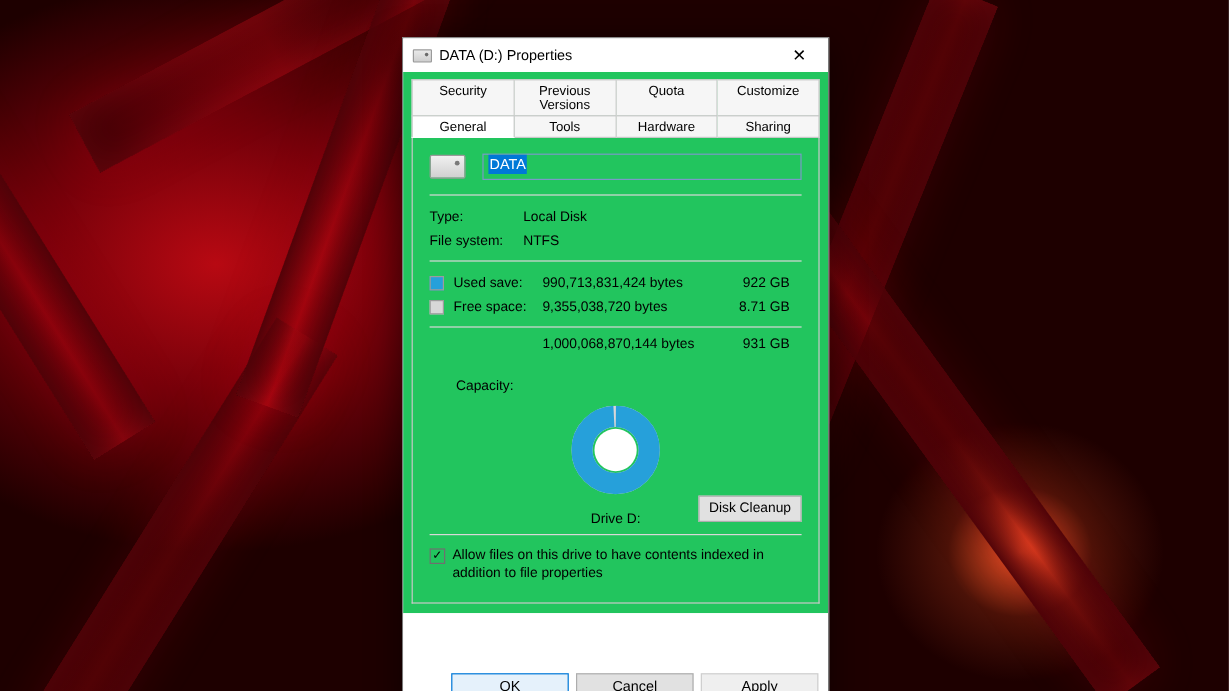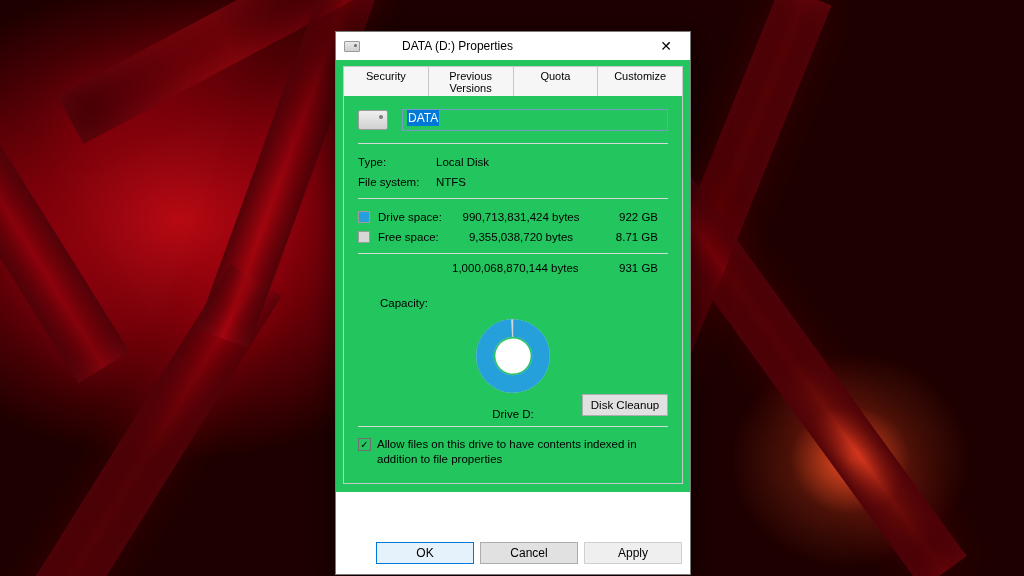--- a/index.html
+++ b/index.html
@@ -49,21 +49,21 @@
   .titlebar .drive-small-icon {
     width: 16px; height: 11px; margin-right: 6px;
     background: linear-gradient(#e9e9e9,#cfcfcf);
     border: 1px solid #9a9a9a; border-radius: 1px;
     position: relative;
   }
   .titlebar .drive-small-icon::after {
     content: ""; position: absolute; right: 2px; top: 2px;
     width: 3px; height: 3px; background: #6a6a6a; border-radius: 50%;
   }
-  .titlebar .title { flex: 1; font-size: 12px; margin-left: 36px; }
+  .titlebar .title { flex: 1; font-size: 12px; }
   .titlebar .close {
     width: 44px; height: 28px; text-align: center; line-height: 28px;
     font-size: 14px; color: #000; cursor: pointer;
   }
 
   .dialog-body { padding: 6px 7px 8px 7px; background: #22c55e; }
 
   .tabs-wrap { position: relative; }
   .tab-row { display: flex; }
   .tab {
@@ -127,21 +127,21 @@
   .info-swatch {
     display:inline-block; width:12px; height:12px;
     border:1px solid #9c9c9c; margin-right:8px; vertical-align:-2px;
   }
   .sw-used { background:#26a0da; }
   .sw-free { background:#d7d7d7; }
 
   .space-grid { font-size: 11.5px; }
   .space-grid .srow { display:flex; line-height:20px; align-items:center; }
   .space-grid .scol1 { width: 94px; display:flex; align-items:center; }
-  .space-grid .scol2 { width: 146px; text-align:center; padding-right:8px; }
+  .space-grid .scol2 { width: 146px; text-align:left; padding-right:8px; }
   .space-grid .scol3 { width: 60px; text-align:right; }
 
   .capacity-row { display:flex; font-size:11.5px; margin-top:8px; }
   .capacity-row .c1 { width:94px; padding-left:22px;margin-top:35px; }
   .capacity-row .c2 { width:146px; padding-right:8px; }
   .capacity-row .c3 { width:60px; text-align:right; }
 
   .chart-wrap { position:relative; height:105px; margin-top:6px; }
   .donut {
     position:absolute; left:50%; top:4px; transform:translateX(-50%);
@@ -200,20 +200,26 @@
     </div>
 
     <div class="dialog-body">
       <div class="tabs-wrap">
         <div class="tab-row row1">
           <div class="tab">Security</div>
           <div class="tab">Previous Versions</div>
           <div class="tab">Quota</div>
           <div class="tab">Customize</div>
         </div>
+        <div class="tab-row row2">
+          <div class="tab active">General</div>
+          <div class="tab">Tools</div>
+          <div class="tab">Hardware</div>
+          <div class="tab">Sharing</div>
+        </div>
 
         <div class="tab-panel">
 
           <div class="row-name">
             <span class="drive-icon"></span>
             <div class="name-input selected">
               <span class="seltext">DATA</span>
             </div>
           </div>
 
@@ -227,21 +233,21 @@
             <span class="label">File system:</span>
             <span class="val">NTFS</span>
           </div>
 
           <hr class="hr">
 
           <div class="space-grid">
             <div class="srow">
               <span class="scol1">
                 <span class="info-swatch sw-used"></span>
-                <span>Drive space:</span>
+                <span>Used save:</span>
               </span>
               <span class="scol2">990,713,831,424 bytes</span>
               <span class="scol3">922 GB</span>
             </div>
             <div class="srow">
               <span class="scol1">
                 <span class="info-swatch sw-free"></span>
                 <span>Free space:</span>
               </span>
               <span class="scol2">9,355,038,720 bytes</span>

